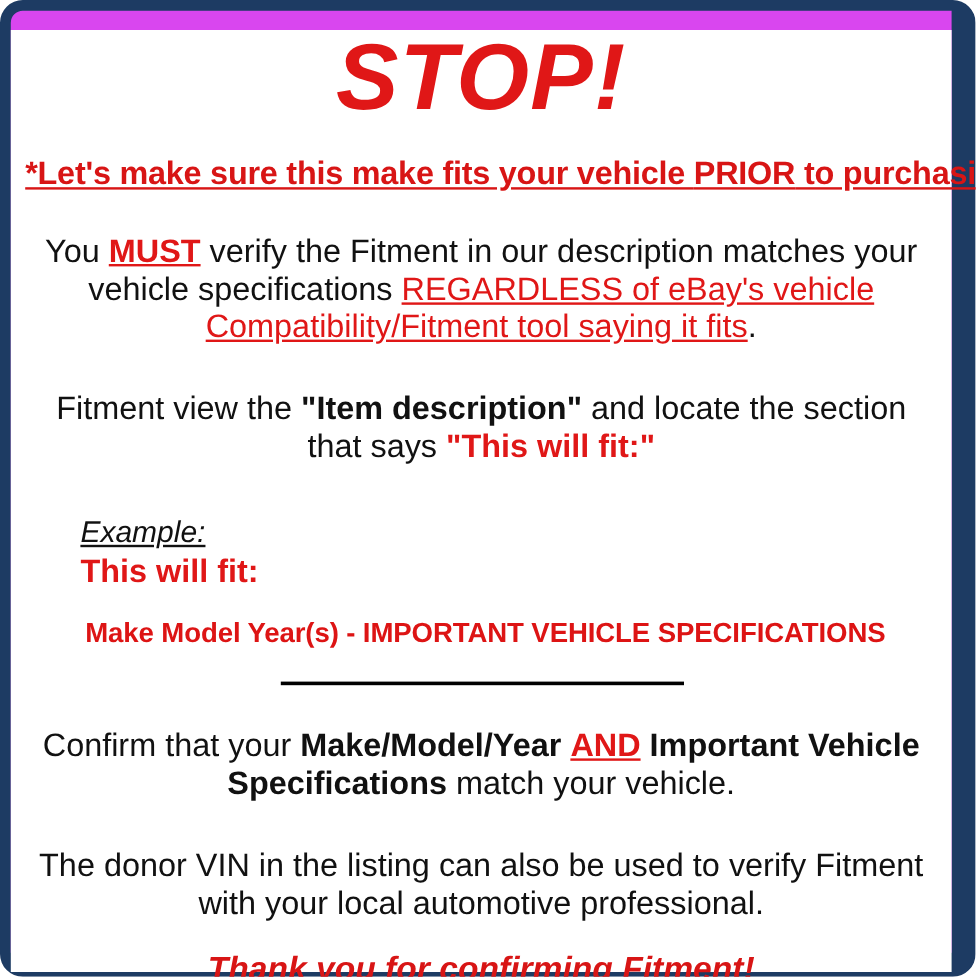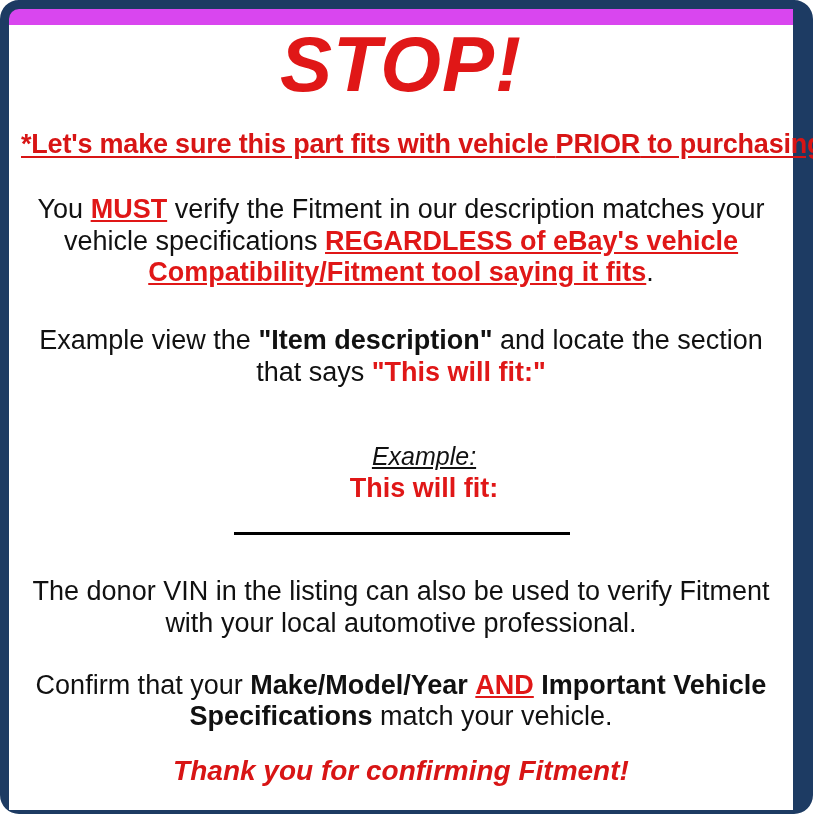--- a/index.html
+++ b/index.html
@@ -74,37 +74,37 @@
   .para-vin { margin-top: 36px; }
 
   .em-red-u {
     color: #e01717;
     font-weight: bold;
     text-decoration: underline;
     text-underline-offset: 2px;
   }
   .em-red-bold-u {
     color: #e01717;
-    font-weight: bold;
+    font-weight: normal;
     text-decoration: underline;
     text-underline-offset: 2px;
   }
   .em-red-bold {
     color: #e01717;
     font-weight: bold;
   }
   .em-black-bold {
     color: #111111;
     font-weight: bold;
   }
 
   .example-block {
-    margin-top: 53px;
+    margin-top: 41px;
     padding-left: 46px;
-    text-align: center;
+    text-align: left;
   }
   .example-label {
     color: #111111;
     font-size: 25px;
     font-style: italic;
     text-decoration: underline;
     text-underline-offset: 2px;
     line-height: 1.15;
   }
   .example-fit {
@@ -149,42 +149,43 @@
 </style>
 </head>
 <body>
 
 <div class="notice-frame">
   <div class="notice-body">
 
     <div class="stop-title">STOP!</div>
 
     <div class="tagline">
-      <span>*Let's make sure this part fits with vehicle </span><span class="ital">PRIOR</span><span> to purchasing*</span>
+      <span>*Let's make sure this make fits your vehicle </span><span class="ital">PRIOR</span><span> to purchasing*</span>
     </div>
 
     <p class="para para-must">
       <span>You </span><span class="em-red-u">MUST</span><span> verify the Fitment in our description matches your vehicle specifications </span><span class="em-red-bold-u">REGARDLESS of eBay's vehicle Compatibility/Fitment tool saying it fits</span><span>.</span>
     </p>
 
     <p class="para para-view">
-      <span>Example view the </span><span class="em-black-bold">"Item description"</span><span> and locate the section that says </span><span class="em-red-bold">"This will fit:"</span>
+      <span>Fitment view the </span><span class="em-black-bold">"Item description"</span><span> and locate the section that says </span><span class="em-red-bold">"This will fit:"</span>
     </p>
 
     <div class="example-block">
       <div class="example-label">Example:</div>
       <div class="example-fit">This will fit:</div>
+      <div class="example-spec">Make Model Year(s) - IMPORTANT VEHICLE SPECIFICATIONS</div>
     </div>
 
     <div class="divider-wrap">
       <div class="divider"></div>
     </div>
 
-    <p class="para para-vin">The donor VIN in the listing can also be used to verify Fitment with your local automotive professional.</p>
-
     <p class="para para-confirm">
       <span>Confirm that your </span><span class="em-black-bold">Make/Model/Year</span><span>&nbsp;</span><span class="em-red-u">AND</span><span>&nbsp;</span><span class="em-black-bold">Important Vehicle Specifications</span><span> match your vehicle.</span>
     </p>
+
+    <p class="para para-vin">The donor VIN in the listing can also be used to verify Fitment with your local automotive professional.</p>
 
     <div class="thanks">Thank you for confirming Fitment!</div>
 
   </div>
 </div>
 
 </body></html>

